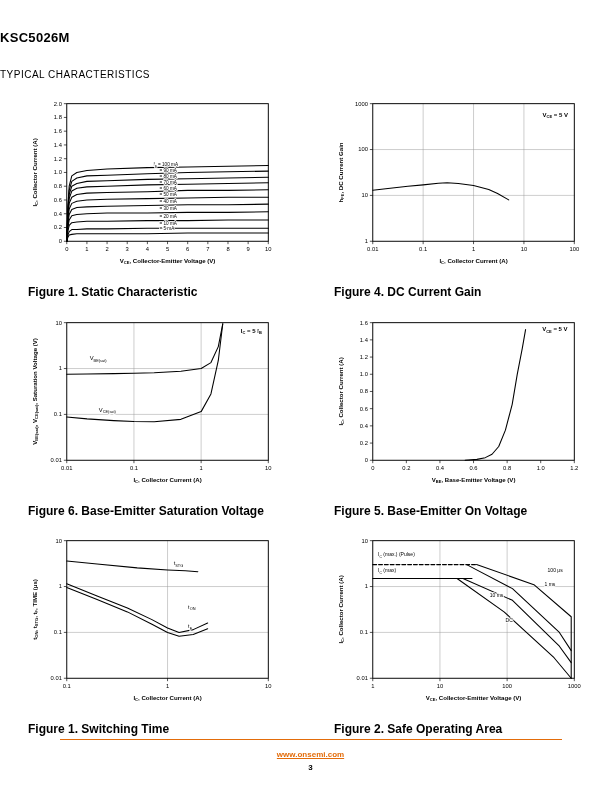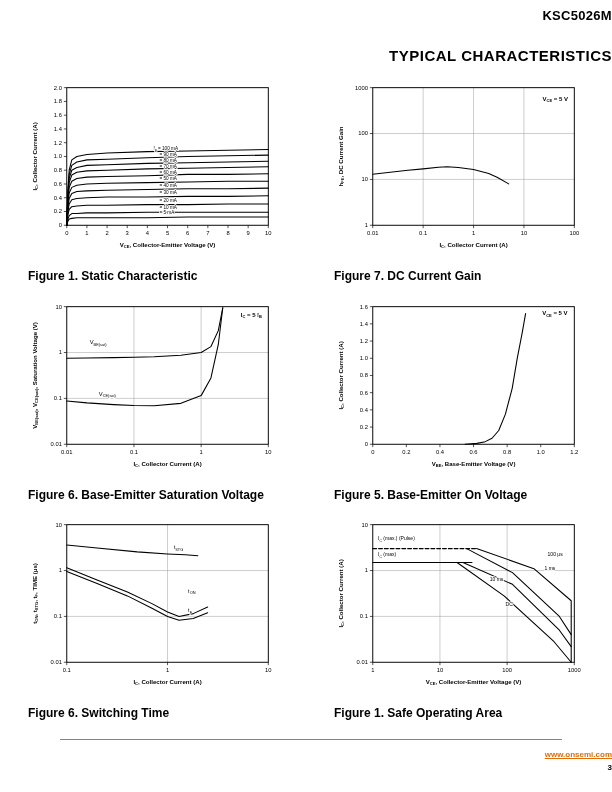--- a/index.html
+++ b/index.html
@@ -1,34 +1,34 @@
 <!DOCTYPE html>
 <html><head>
 <meta charset="utf-8">
 <style>
   *{box-sizing:border-box}
   html,body{margin:0;padding:0}
   body{width:612px;height:792px;background:#fff;color:#000;font-family:"Liberation Sans",sans-serif}
   .page{position:relative;width:612px;height:792px;overflow:hidden;background:#fff}
-  .header{text-align:right;padding-top:8px}
+  .header{text-align:left;padding-top:30px}
   .part{font-size:13px;font-weight:bold;letter-spacing:.3px}
-  .section{font-size:15px;font-weight:bold;margin-top:24px;letter-spacing:.5px}
+  .section{font-size:10px;font-weight:normal;margin-top:24px;letter-spacing:.5px}
   .grid{width:556px;margin:12px auto 0;display:grid;grid-template-columns:250px 250px;justify-content:space-between;row-gap:10px}
   figure{margin:0}
   .cap{font-size:12px;font-weight:bold;margin-top:3px;line-height:1.3}
   svg{display:block}
   .frame{fill:none;stroke:#000;stroke-width:1}
   .gridline{stroke:#9a9a9a;stroke-width:.5}
   .tick{stroke:#000;stroke-width:.7}
   .ticklab{font-size:6px;fill:#000}
   .axlab{font-size:6.3px;font-weight:bold;fill:#000}
   .annot{font-size:6.2px;font-weight:bold;fill:#000;paint-order:stroke;stroke:#fff;stroke-width:1.5px}
   .serieslab{fill:#000;paint-order:stroke;stroke:#fff;stroke-width:1.5px}
   .curve{fill:none;stroke:#000;stroke-width:1.1;stroke-linejoin:round;stroke-linecap:round}
-  .footer{position:absolute;left:9px;right:0;bottom:20px;text-align:right}
+  .footer{position:absolute;left:9px;right:0;bottom:20px;text-align:center}
   .rule{height:1px;width:502px;margin:0 auto 3px;background:#e36c0a}
   .url{font-size:8px;font-weight:bold;text-decoration:underline;color:#e36c0a}
   .pagenum{font-size:8px;font-weight:bold;margin-top:2px;color:#000}
 </style>
 </head>
 <body>
 
 <div class="page">
 
   <div class="header">
@@ -142,21 +142,21 @@
             <line x1="37" y1="12" x2="40" y2="12" class="tick"></line>
             <text x="35" y="14" class="ticklab" text-anchor="end">1000</text>
             <rect x="40" y="12" width="208" height="142" class="frame"></rect>
             <polyline points="40.0,101.3 55.7,99.5 76.3,97.3 92.0,95.8 107.7,94.2 116.8,93.7 128.3,94.4 144.0,96.4 159.7,100.5 168.8,104.7 180.3,111.3" class="curve"></polyline>
             <text x="241.5" y="25.4" class="annot" text-anchor="end"><tspan dy="0" font-size="100%">V</tspan><tspan dy="1.6" font-size="67%">CE</tspan><tspan dy="-1.6" font-size="100%"> = 5 V</tspan></text>
             <text x="144" y="176" class="axlab" text-anchor="middle"><tspan dy="0" font-size="100%">I</tspan><tspan dy="1.6" font-size="67%">C</tspan><tspan dy="-1.6" font-size="100%">, Collector Current (A)</tspan></text>
             <text x="0" y="0" class="axlab" text-anchor="middle" transform="translate(9,83) rotate(-90)"><tspan dy="0" font-size="100%">h</tspan><tspan dy="1.6" font-size="67%">FE</tspan><tspan dy="-1.6" font-size="100%">, DC Current Gain</tspan></text>
           </svg>
         </div>
       <figcaption class="cap">
-          <div>Figure 7. DC Current Gain</div>
+          <div>Figure 4. DC Current Gain</div>
         </figcaption>
     </figure>
     <figure>
       <div>
           <svg viewBox="0 0 258 196" width="250" height="190">
             <line x1="40" y1="154" x2="40" y2="157" class="tick"></line>
             <text x="40" y="164" class="ticklab" text-anchor="middle">0.01</text>
             <line x1="109.33333333333333" y1="12" x2="109.33333333333333" y2="154" class="gridline"></line>
             <line x1="109.33333333333333" y1="154" x2="109.33333333333333" y2="157" class="tick"></line>
             <text x="109.33333333333333" y="164" class="ticklab" text-anchor="middle">0.1</text>
@@ -260,21 +260,21 @@
             <text x="150.3" y="37.4" class="serieslab" text-anchor="start" font-size="6"><tspan dy="0" font-size="100%">t</tspan><tspan dy="1.6" font-size="67%">STG</tspan></text>
             <polyline points="40.0,56.5 71.3,69.2 102.6,81.5 127.9,93.5 144.0,102.1 155.9,106.7 170.5,103.8 185.4,97.0" class="curve"></polyline>
             <text x="165.2" y="82.1" class="serieslab" text-anchor="start" font-size="6"><tspan dy="0" font-size="100%">t</tspan><tspan dy="1.6" font-size="67%">ON</tspan></text>
             <polyline points="40.0,60.4 71.3,72.8 102.6,85.5 127.9,98.3 144.0,106.7 155.9,110.7 170.5,108.8 185.4,102.9" class="curve"></polyline>
             <text x="165.2" y="102.1" class="serieslab" text-anchor="start" font-size="6"><tspan dy="0" font-size="100%">t</tspan><tspan dy="1.6" font-size="67%">F</tspan></text>
             <text x="144" y="176" class="axlab" text-anchor="middle"><tspan dy="0" font-size="100%">I</tspan><tspan dy="1.6" font-size="67%">C</tspan><tspan dy="-1.6" font-size="100%">, Collector Current (A)</tspan></text>
             <text x="0" y="0" class="axlab" text-anchor="middle" transform="translate(9,83) rotate(-90)"><tspan dy="0" font-size="100%">t</tspan><tspan dy="1.6" font-size="67%">ON</tspan><tspan dy="-1.6" font-size="100%">, t</tspan><tspan dy="1.6" font-size="67%">STG</tspan><tspan dy="-1.6" font-size="100%">, t</tspan><tspan dy="1.6" font-size="67%">F</tspan><tspan dy="-1.6" font-size="100%">, TIME (μs)</tspan></text>
           </svg>
         </div>
       <figcaption class="cap">
-          <div>Figure 6. Switching Time</div>
+          <div>Figure 1. Switching Time</div>
         </figcaption>
     </figure>
     <figure>
       <div>
           <svg viewBox="0 0 258 196" width="250" height="190">
             <line x1="40" y1="154" x2="40" y2="157" class="tick"></line>
             <text x="40" y="164" class="ticklab" text-anchor="middle">1</text>
             <line x1="109.33333333333333" y1="12" x2="109.33333333333333" y2="154" class="gridline"></line>
             <line x1="109.33333333333333" y1="154" x2="109.33333333333333" y2="157" class="tick"></line>
             <text x="109.33333333333333" y="164" class="ticklab" text-anchor="middle">10</text>
@@ -304,21 +304,21 @@
             <text x="217.2" y="59.3" class="serieslab" text-anchor="start" font-size="5.2"><tspan dy="0" font-size="100%">1 ms</tspan></text>
             <polyline points="133.1,51.0 184.2,73.6 232.6,120.9 244.8,137.8" class="curve"></polyline>
             <text x="160.7" y="69.8" class="serieslab" text-anchor="start" font-size="5.2"><tspan dy="0" font-size="100%">10 ms</tspan></text>
             <polyline points="127.0,51.0 175.5,85.5 227.1,132.8 244.8,154.0" class="curve"></polyline>
             <text x="177.1" y="95.8" class="serieslab" text-anchor="start" font-size="5.2"><tspan dy="0" font-size="100%">DC</tspan></text>
             <text x="144" y="176" class="axlab" text-anchor="middle"><tspan dy="0" font-size="100%">V</tspan><tspan dy="1.6" font-size="67%">CE</tspan><tspan dy="-1.6" font-size="100%">, Collector-Emitter Voltage (V)</tspan></text>
             <text x="0" y="0" class="axlab" text-anchor="middle" transform="translate(9,83) rotate(-90)"><tspan dy="0" font-size="100%">I</tspan><tspan dy="1.6" font-size="67%">C</tspan><tspan dy="-1.6" font-size="100%">, Collector Current (A)</tspan></text>
           </svg>
         </div>
       <figcaption class="cap">
-          <div>Figure 1. Safe Operating Area</div>
+          <div>Figure 2. Safe Operating Area</div>
         </figcaption>
     </figure>
   </div>
 
   <div class="footer">
     <div class="rule" style="background: rgb(227, 108, 10);"></div>
     <a class="url" href="#" style="color: rgb(227, 108, 10);">www.onsemi.com</a>
     <div class="pagenum">3</div>
   </div>
 

